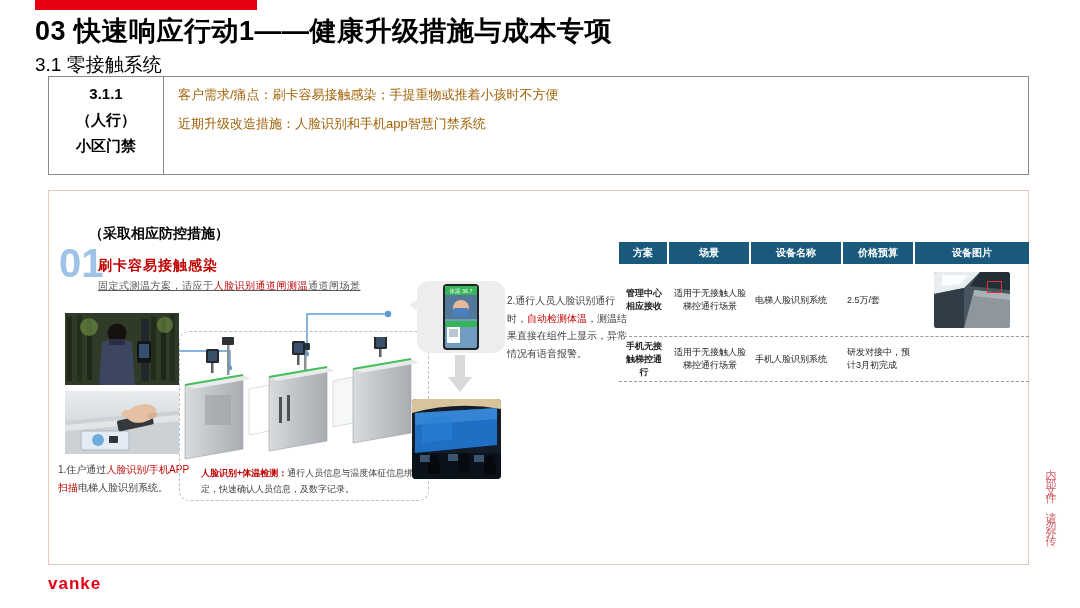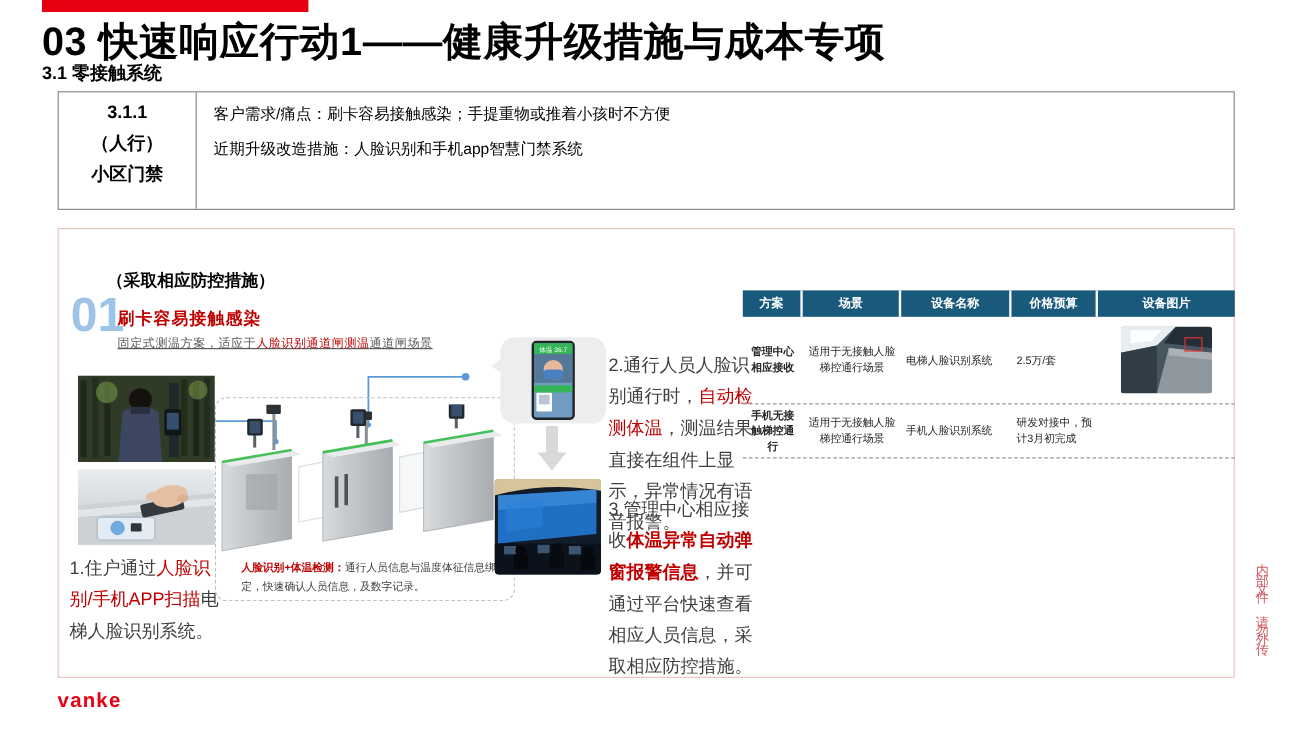--- a/index.html
+++ b/index.html
@@ -1,39 +1,39 @@
 <!DOCTYPE html>
 <html><head>
 <meta charset="utf-8">
 <style>
   html,body{margin:0;padding:0;background:#fff;}
   body{font-family:"Liberation Sans","DejaVu Sans",sans-serif;}
   .slide{position:relative;width:1080px;height:608px;background:#fff;overflow:hidden;}
   .abs{position:absolute;}
 
   .red-bar{left:35px;top:0;width:222px;height:10px;background:#e60012;}
-  .title{left:35px;top:13px;font-size:33px;font-weight:bold;color:#000;letter-spacing:0.5px;}
-  .subtitle{left:35px;top:52px;font-size:15px;font-weight:bold;color:#000;}
+  .title{left:35px;top:13px;font-size:27px;font-weight:bold;color:#000;letter-spacing:0.5px;}
+  .subtitle{left:35px;top:52px;font-size:19px;font-weight:normal;color:#000;}
 
   .sum-table{left:48px;top:76px;width:981px;height:99px;border:1px solid #8a8a8a;display:flex;box-sizing:border-box;}
   .sum-left{width:114px;border-right:1px solid #8a8a8a;text-align:center;padding-top:4px;font-weight:bold;font-size:15px;line-height:26px;color:#000;}
-  .sum-right{flex:1;padding:9px 14px;font-size:13px;color:#000000;}
+  .sum-right{flex:1;padding:9px 14px;font-size:13px;color:#a16207;}
   .sum-line1{margin-bottom:11px;}
 
   .main-box{left:48px;top:190px;width:981px;height:375px;border:1px solid #eac6bf;box-sizing:border-box;}
 
   .provider{left:40px;top:34px;font-size:14px;font-weight:bold;color:#000;}
   .num01{left:10px;top:52px;font-size:40px;font-weight:bold;color:#9dc3e6;line-height:1;}
   .sol-title{left:49px;top:66px;font-size:14px;font-weight:bold;color:#c00000;letter-spacing:1px;}
   .sol-sub{left:49px;top:88px;font-size:10px;color:#595959;text-decoration:underline;letter-spacing:0.5px;}
   .sol-sub .hl{color:#c00000;}
 
   .photo1{left:16px;top:122px;width:114px;height:72px;}
   .photo2{left:16px;top:200px;width:114px;height:63px;}
-  .note{font-size:15px;color:#404040;line-height:1.75;}
+  .note{font-size:10px;color:#404040;line-height:1.75;}
   .note .hl{color:#c00000;}
   .note .hlb{color:#c00000;font-weight:bold;}
   .step1{left:9px;top:270px;width:135px;}
   .step2{left:458px;top:101px;width:124px;}
   .step3{left:458px;top:221px;width:126px;}
 
   .dashed-box{left:130px;top:140px;width:250px;height:170px;border:1px dashed #bfbfbf;border-radius:10px;box-sizing:border-box;}
   .gates{left:134px;top:146px;}
   .gate-label{left:152px;top:274px;width:226px;font-size:9px;color:#404040;line-height:1.8;}
   .gate-label .hlb{color:#c00000;font-weight:bold;}
@@ -239,21 +239,20 @@
         <rect x="62" y="56" width="10" height="7" fill="#3d556e"></rect>
         <circle cx="22" cy="60" r="4.5" fill="#05080c"></circle>
           <rect x="16" y="63" width="12" height="12" fill="#05080c"></rect>
         <circle cx="52" cy="58" r="4.5" fill="#070b10"></circle>
           <rect x="46" y="61" width="12" height="13" fill="#070b10"></rect>
         <circle cx="78" cy="61" r="4.5" fill="#05080c"></circle>
           <rect x="72" y="64" width="12" height="12" fill="#05080c"></rect>
       </svg>
     </div>
 
-    <div class="abs note step3"><span>3.管理中心相应接收</span><span class="hlb">体温异常自动弹窗报警信息</span><span>，并可通过平台快速查看相应人员信息，采取相应防控措施。</span></div>
 
     <div class="abs dev-table">
       <div class="dev-row dev-head">
         <div class="cell c1">方案</div>
         <div class="cell c2">场景</div>
         <div class="cell c3">设备名称</div>
         <div class="cell c4">价格预算</div>
         <div class="cell c5">设备图片</div>
       </div>
       <div class="dev-row dev-body row1">

